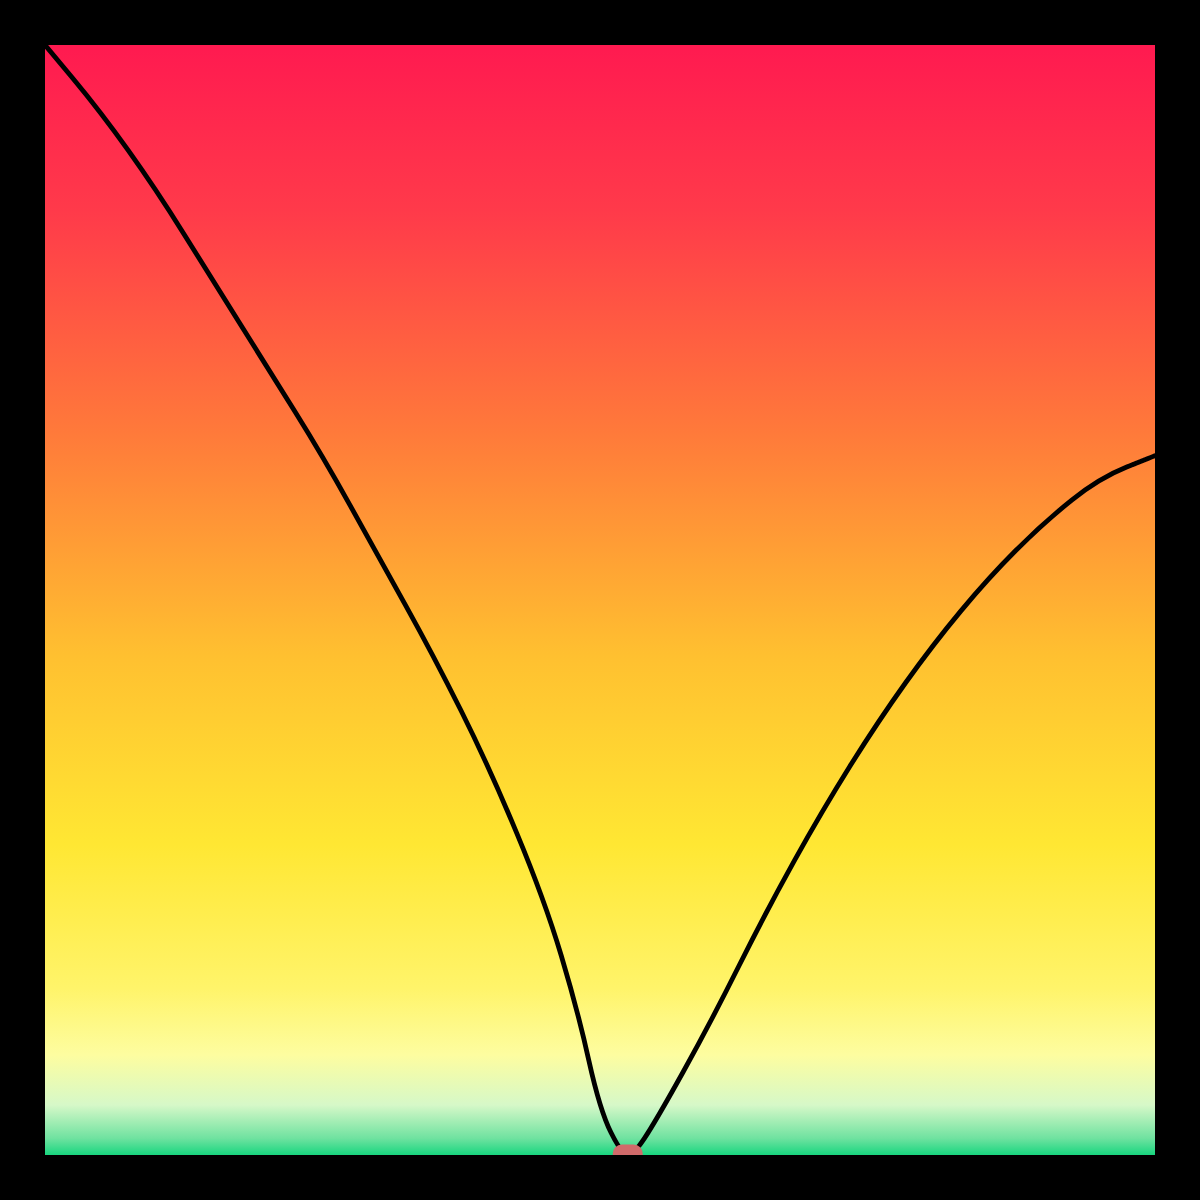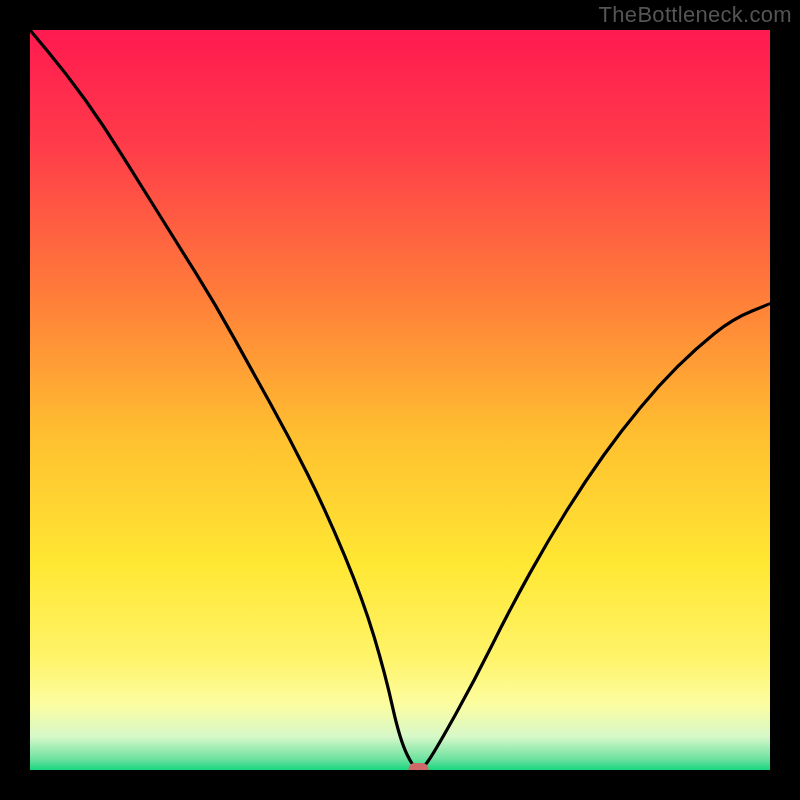--- a/index.html
+++ b/index.html
@@ -33,21 +33,20 @@
     top: 30px;
     width: 740px;
     height: 740px;
   }
   svg { display: block; }
 </style>
 </head>
 <body>
 
 <div class="frame">
-  <div class="watermark">TheBottleneck.com</div>
   <div class="plot">
     <svg id="plot-svg" viewBox="0 0 740 740" width="740" height="740">
       <defs>
         <linearGradient id="bg-grad" x1="0" y1="0" x2="0" y2="1">
             <stop offset="0%" stop-color="#ff1a50"></stop>
             <stop offset="15%" stop-color="#ff3a4a"></stop>
             <stop offset="35%" stop-color="#ff7a3a"></stop>
             <stop offset="55.00000000000001%" stop-color="#ffc030"></stop>
             <stop offset="72%" stop-color="#ffe733"></stop>
             <stop offset="85%" stop-color="#fff46a"></stop>

